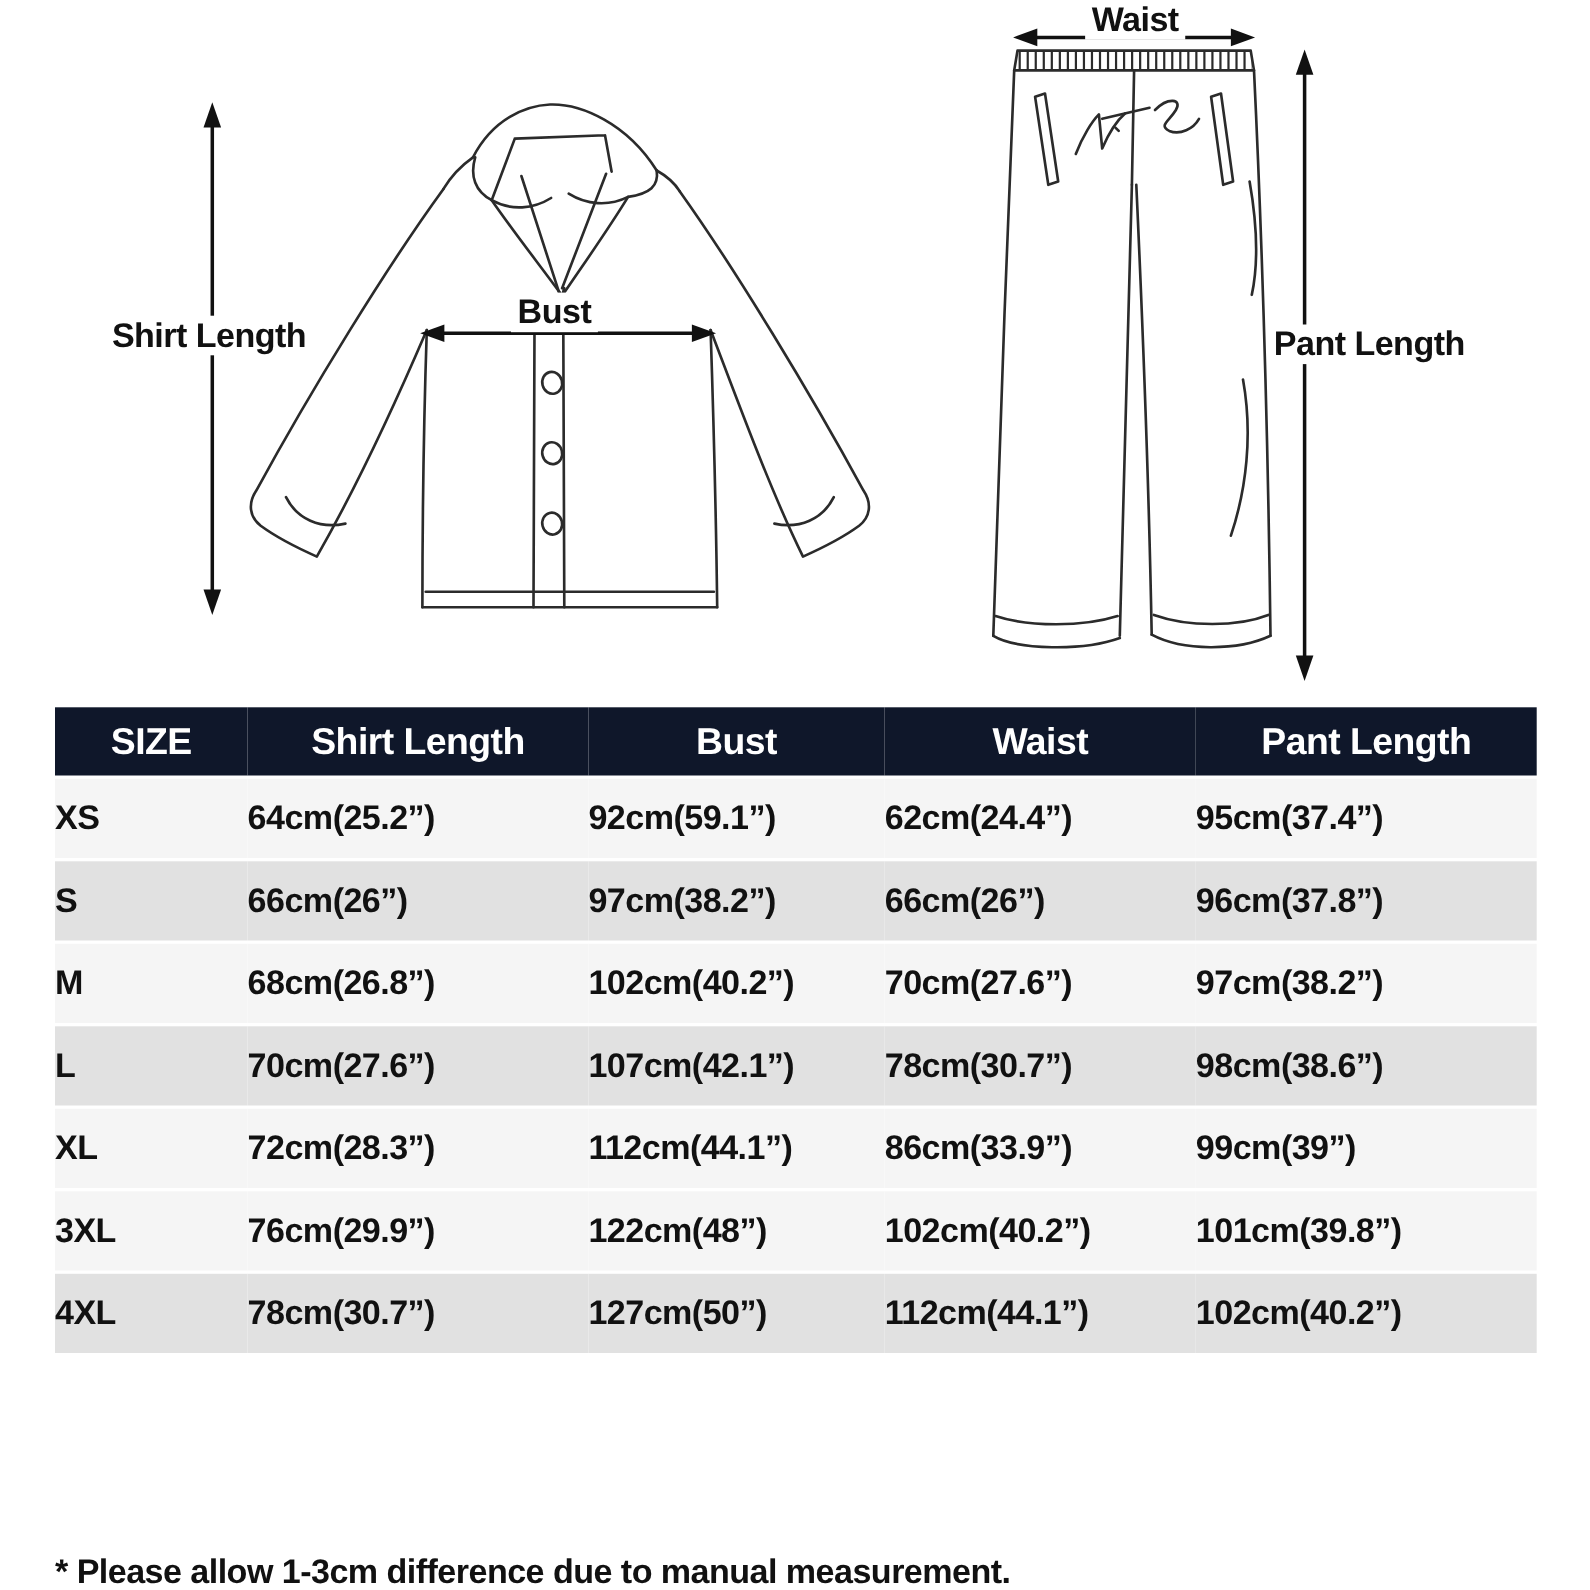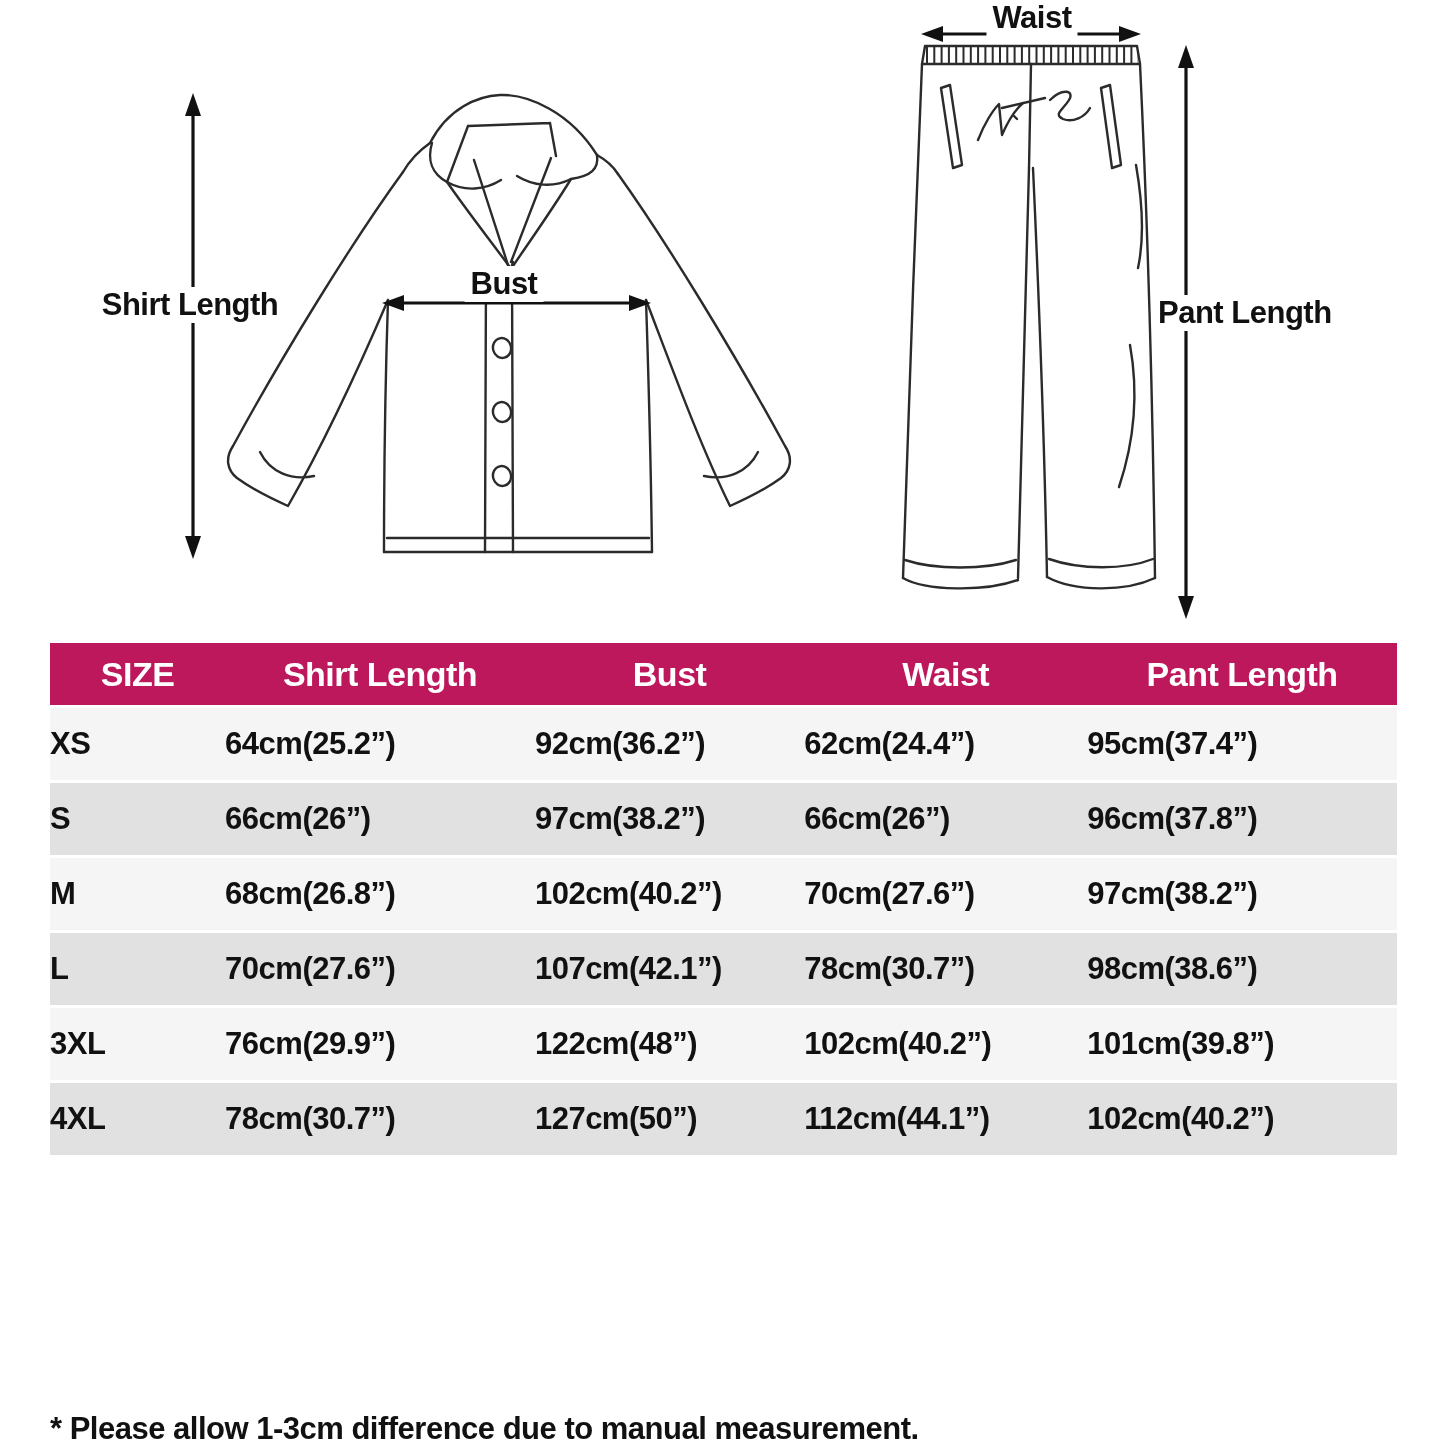--- a/index.html
+++ b/index.html
@@ -34,21 +34,21 @@
   .centered { transform: translateX(-50%); }
   table.size-chart {
     position: absolute;
     left: 50px; top: 640px;
     width: 1347px;
     border-collapse: separate;
     border-spacing: 0 3px;
     table-layout: fixed;
   }
   table.size-chart th {
-    background: #be185d;
+    background: #0f172a;
     color: #ffffff;
     font-size: 34px;
     font-weight: bold;
     letter-spacing: -0.5px;
     height: 62px;
     text-align: center;
     padding: 0;
   }
   table.size-chart td {
     font-size: 31px;
@@ -183,21 +183,21 @@
       <th>Shirt Length</th>
       <th>Bust</th>
       <th>Waist</th>
       <th>Pant Length</th>
     </tr>
   </thead>
   <tbody>
     <tr class="row-light">
       <td>XS</td>
       <td>64cm(25.2”)</td>
-      <td>92cm(36.2”)</td>
+      <td>92cm(59.1”)</td>
       <td>62cm(24.4”)</td>
       <td>95cm(37.4”)</td>
     </tr>
     <tr class="row-dark">
       <td>S</td>
       <td>66cm(26”)</td>
       <td>97cm(38.2”)</td>
       <td>66cm(26”)</td>
       <td>96cm(37.8”)</td>
     </tr>
@@ -209,20 +209,27 @@
       <td>97cm(38.2”)</td>
     </tr>
     <tr class="row-dark">
       <td>L</td>
       <td>70cm(27.6”)</td>
       <td>107cm(42.1”)</td>
       <td>78cm(30.7”)</td>
       <td>98cm(38.6”)</td>
     </tr>
     <tr class="row-light">
+      <td>XL</td>
+      <td>72cm(28.3”)</td>
+      <td>112cm(44.1”)</td>
+      <td>86cm(33.9”)</td>
+      <td>99cm(39”)</td>
+    </tr>
+    <tr class="row-light">
       <td>3XL</td>
       <td>76cm(29.9”)</td>
       <td>122cm(48”)</td>
       <td>102cm(40.2”)</td>
       <td>101cm(39.8”)</td>
     </tr>
     <tr class="row-dark">
       <td>4XL</td>
       <td>78cm(30.7”)</td>
       <td>127cm(50”)</td>

